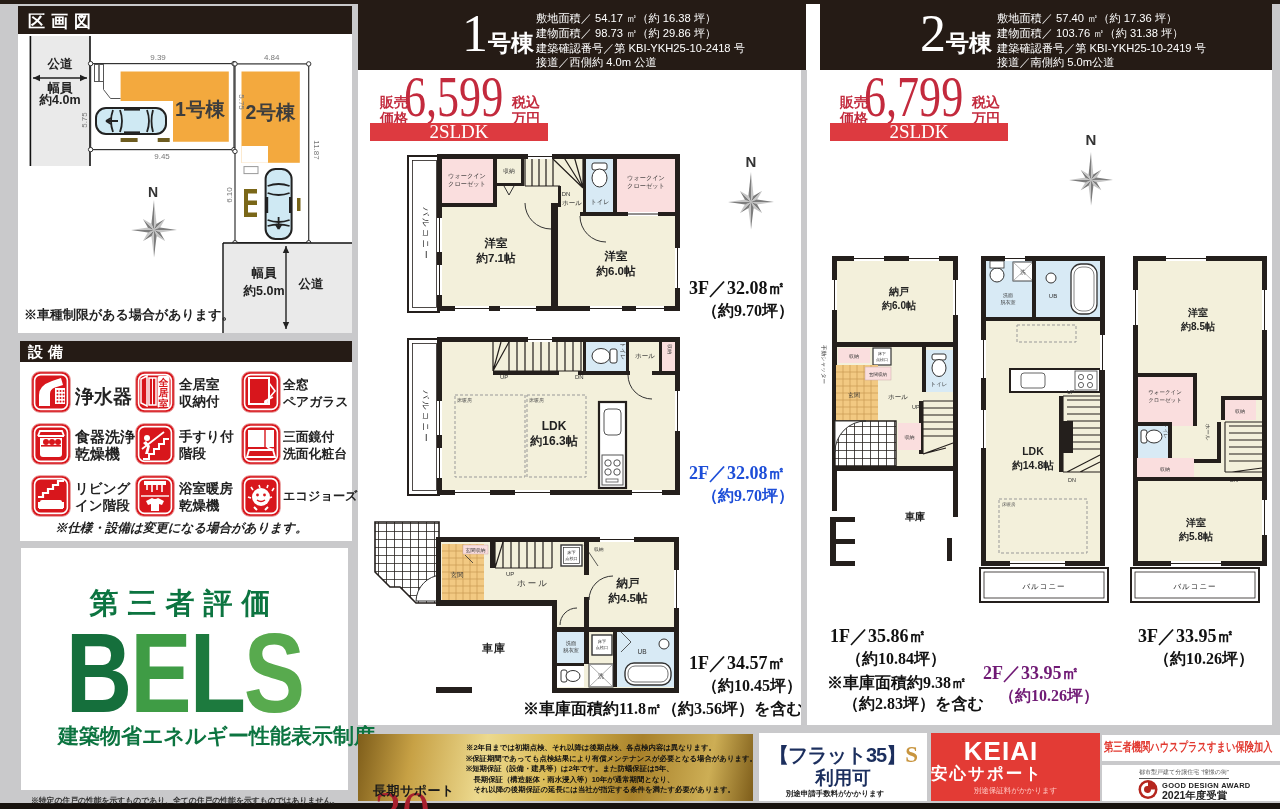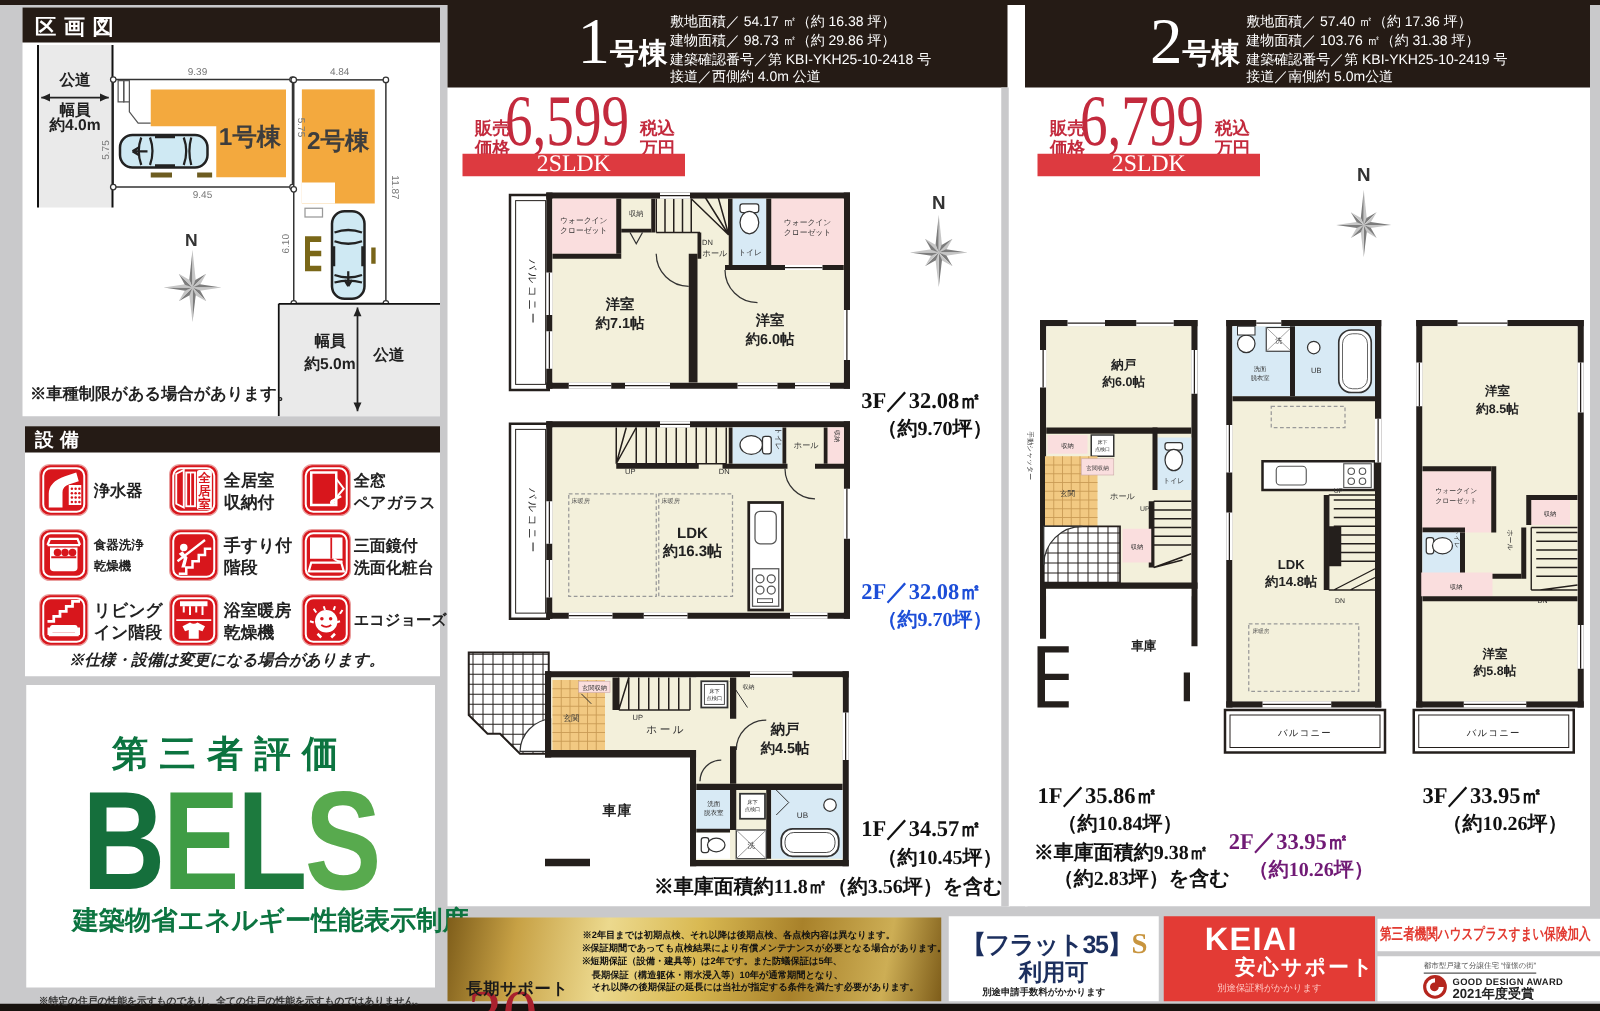--- a/index.html
+++ b/index.html
@@ -180,21 +180,21 @@
         <circle cx="32.5" cy="23.5" r="1"></circle>
  <circle cx="26.5" cy="27" r="1"></circle>
         <circle cx="29.5" cy="27" r="1"></circle>
         <circle cx="32.5" cy="27" r="1"></circle>
  <circle cx="26.5" cy="30.5" r="1"></circle>
         <circle cx="29.5" cy="30.5" r="1"></circle>
         <circle cx="32.5" cy="30.5" r="1"></circle>
       </g>
 </svg>
 
-<div class="abs" style="left:75px;top:384px;font-size:13px;font-weight:bold;color:#222;">浄水器</div>
+<div class="abs" style="left:75px;top:384px;font-size:19px;font-weight:bold;color:#222;">浄水器</div>
 
 <svg class="abs" style="left:135px;top:371px;" width="40" height="42" viewBox="0 0 40 42">
  <rect x="0.7" y="0.7" width="38.6" height="40.6" rx="8" fill="#d8161c" stroke="#e9a0a0" stroke-width="1"></rect>
  <rect x="3.6" y="3.6" width="32.8" height="34.8" rx="6" fill="none" stroke="#fff" stroke-width="1.6"></rect>
  <path d="M6,8 l6,-3 v30 l-6,-3 z" fill="none" stroke="#fff" stroke-width="1.5"></path>
  <rect x="14" y="7" width="7" height="27" fill="none" stroke="#fff" stroke-width="1.5"></rect>
  <line x1="17.5" y1="7" x2="17.5" y2="34" stroke="#fff" stroke-width="1"></line>
  <rect x="22.5" y="5" width="12" height="32" rx="2" fill="#fff"></rect>
  <text x="28.5" y="14.5" font-size="10" font-weight="bold" fill="#d8161c" text-anchor="middle">全</text>
  <text x="28.5" y="25" font-size="10" font-weight="bold" fill="#d8161c" text-anchor="middle">居</text>
@@ -219,21 +219,21 @@
  <path d="M7,13 h26 M7,13 l2,-5 h22 l2,5" fill="none" stroke="#fff" stroke-width="1.8"></path>
  <path d="M9,15 h22 v16 q0,3 -3,3 h-16 q-3,0 -3,-3 z" fill="#fff"></path>
  <g fill="#d8161c">
         <circle cx="15" cy="19" r="3"></circle>
         <circle cx="21" cy="19" r="3"></circle>
         <circle cx="27" cy="19" r="3"></circle>
         <rect x="10" y="22" width="20" height="1.6"></rect>
       </g>
 </svg>
 
-<div class="abs" style="left:75px;top:428px;font-size:10px;font-weight:bold;color:#222;line-height:17px;">食器洗浄<br>乾燥機</div>
+<div class="abs" style="left:75px;top:428px;font-size:15px;font-weight:bold;color:#222;line-height:17px;">食器洗浄<br>乾燥機</div>
 
 <svg class="abs" style="left:135px;top:423px;" width="40" height="42" viewBox="0 0 40 42">
  <rect x="0.7" y="0.7" width="38.6" height="40.6" rx="8" fill="#d8161c" stroke="#e9a0a0" stroke-width="1"></rect>
  <rect x="3.6" y="3.6" width="32.8" height="34.8" rx="6" fill="none" stroke="#fff" stroke-width="1.6"></rect>
  <path d="M8,36 h6 v-5 h5 v-5 h5 v-5 h5 v-5 h5" fill="none" stroke="#fff" stroke-width="2"></path>
  <path d="M7,26 l22,-17" stroke="#fff" stroke-width="1.8"></path>
  <circle cx="12" cy="15" r="3" fill="#fff"></circle>
  <path d="M11,18 l4,5 -2,8 h-3 l2,-7 -4,-4 z" fill="#fff"></path>
 </svg>
 
@@ -434,21 +434,21 @@
       <text x="96" y="99" font-size="11.5" font-weight="bold" fill="#222" text-anchor="middle">洋室</text>
  <text x="96" y="114" font-size="11.5" font-weight="bold" fill="#222" text-anchor="middle">約7.1帖</text>
     </g>
 
  <g>
       <text x="216" y="112" font-size="11.5" font-weight="bold" fill="#222" text-anchor="middle">洋室</text>
  <text x="216" y="127" font-size="11.5" font-weight="bold" fill="#222" text-anchor="middle">約6.0帖</text>
     </g>
 </svg>
 
-<div class="abs serif" style="left:689px;top:276px;font-size:18px;color:#111;font-weight:bold;margin-top:32px;">3F／32.08㎡<br><span style="font-size:16px;padding-left:13px;">（約9.70坪）</span></div>
+<div class="abs serif" style="left:689px;top:276px;font-size:18px;color:#111;font-weight:bold;">3F／32.08㎡<br><span style="font-size:16px;padding-left:13px;">（約9.70坪）</span></div>
 
 <svg id="b1f2" class="abs" style="left:400px;top:331px;" width="290" height="170" viewBox="0 0 290 170">
 
  <g>
       <rect x="8" y="8" width="31" height="156" fill="#fff" stroke="#241f1c" stroke-width="2"></rect>
  <rect x="12.5" y="12.5" width="24" height="147" fill="none" stroke="#241f1c" stroke-width="0.8"></rect>
  <text x="23" y="86" font-size="8.5" fill="#222" text-anchor="middle" transform="rotate(90 23 86)" letter-spacing="2">バルコニー</text>
     </g>
 
  <g fill="#241f1c">
@@ -1024,21 +1024,21 @@
 <div class="abs" style="left:759px;top:742px;width:168px;text-align:center;color:#1c2f5e;font-weight:bold;font-size:20px;white-space:nowrap;letter-spacing:-1px;">【フラット35】<span style="color:#c8953f;font-family:'Liberation Serif',serif;font-size:23px;">S</span></div>
 
 <div class="abs" style="left:759px;top:765px;width:168px;text-align:center;color:#1c2f5e;font-weight:bold;font-size:18.5px;">利用可</div>
 
 <div class="abs" style="left:759px;top:789px;width:152px;text-align:center;color:#222;font-size:7.5px;font-weight:bold;">別途申請手数料がかかります</div>
 
 <div class="abs" style="left:931px;top:733px;width:169px;height:68px;background:#e33b35;"></div>
 
 <div class="abs" style="left:931px;top:736px;width:140px;text-align:center;color:#fff;font-weight:bold;font-size:26px;letter-spacing:1px;">KEIAI</div>
 
-<div class="abs" style="left:931px;top:763px;width:169px;text-align:right;color:#fff;font-weight:bold;font-size:16.5px;letter-spacing:2px;">安心サポート</div>
+<div class="abs" style="left:931px;top:763px;width:169px;text-align:left;color:#fff;font-weight:bold;font-size:16.5px;letter-spacing:2px;">安心サポート</div>
 
 <div class="abs" style="left:931px;top:786px;width:169px;text-align:center;color:#ffc9c4;font-size:7.5px;">別途保証料がかかります</div>
 
 <div class="abs whit" style="left:1102px;top:735px;width:178px;height:26px;"></div>
 
 <div class="abs whit" style="left:1102px;top:765px;width:178px;height:36px;"></div>
 
 <div class="abs" style="left:1104px;top:739px;color:#e23a31;font-size:12.5px;font-weight:bold;white-space:nowrap;transform:scaleX(0.74);transform-origin:0 0;">第三者機関ハウスプラスすまい保険加入</div>
 
 <div class="abs" style="left:1139px;top:768px;color:#555;font-size:6px;white-space:nowrap;border-bottom:1px solid #555;padding-bottom:1px;">都市型戸建て分譲住宅 “憧憬の街”</div>

